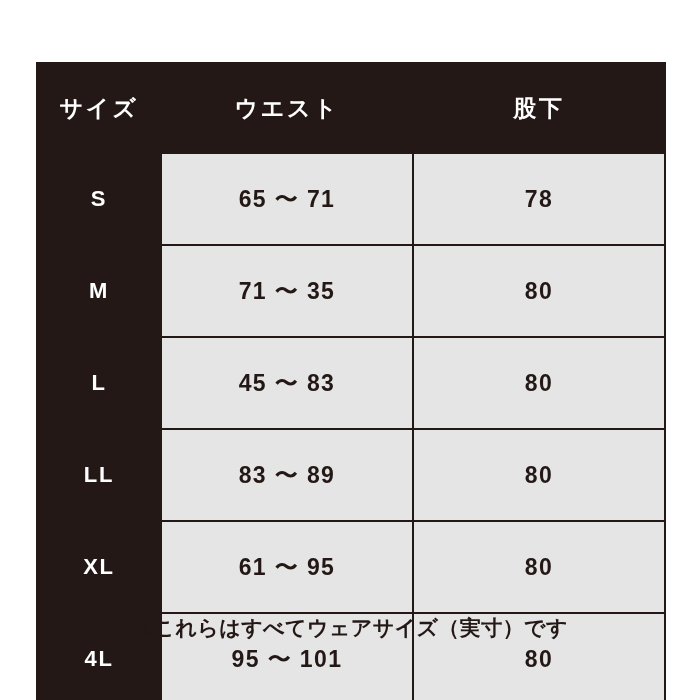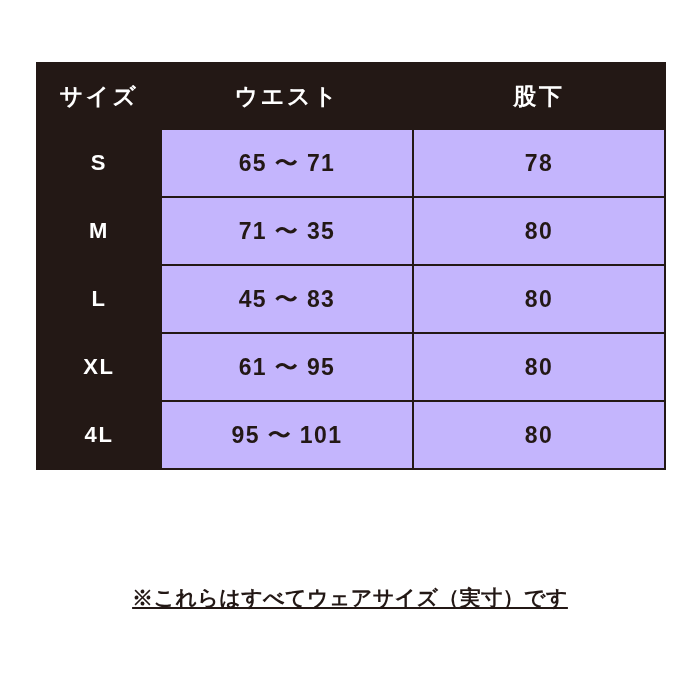--- a/index.html
+++ b/index.html
@@ -32,21 +32,21 @@
   }
   table.size-table col.col-size { width: 124px; }
   table.size-table col.col-waist { width: 252px; }
   table.size-table col.col-inseam { width: 252px; }
 
   table.size-table th,
   table.size-table td {
     border: 2px solid #231815;
     text-align: center;
     vertical-align: middle;
-    padding: 0;
+    padding: 12px;
     height: 66px;
     font-weight: bold;
     letter-spacing: 0.04em;
   }
   
   table.size-table thead th {
     background: #231815;
     color: #ffffff;
     font-size: 23px;
     height: 64px;
@@ -54,36 +54,35 @@
   }
   table.size-table thead th.th-size { font-size: 23px; }
   
   table.size-table tbody th.row-label {
     background: #231815;
     color: #ffffff;
     font-size: 22px;
     letter-spacing: 0.08em;
   }
   table.size-table tbody td {
-    background: #c4b5fd;
+    background: #e5e5e5;
     color: #231815;
     font-size: 23px;
     letter-spacing: 0.06em;
   }
   .note {
     position: absolute;
     left: 0;
-    top: 584px;
+    top: 614px;
     width: 700px;
     text-align: center;
     font-size: 21px;
     font-weight: bold;
     color: #231815;
     letter-spacing: 0.02em;
-    text-decoration: underline;
   }
 </style>
 </head>
 <body>
 
 <div class="page">
 
   <div class="table-wrap">
     <table class="size-table">
       <colgroup>
@@ -108,20 +107,25 @@
           <th class="row-label">M</th>
           <td>71 〜 35</td>
           <td>80</td>
         </tr>
         <tr>
           <th class="row-label">L</th>
           <td>45 〜 83</td>
           <td>80</td>
         </tr>
         <tr>
+          <th class="row-label">LL</th>
+          <td>83 〜 89</td>
+          <td>80</td>
+        </tr>
+        <tr>
           <th class="row-label">XL</th>
           <td>61 〜 95</td>
           <td>80</td>
         </tr>
         <tr>
           <th class="row-label">4L</th>
           <td>95 〜 101</td>
           <td>80</td>
         </tr>
       </tbody>

